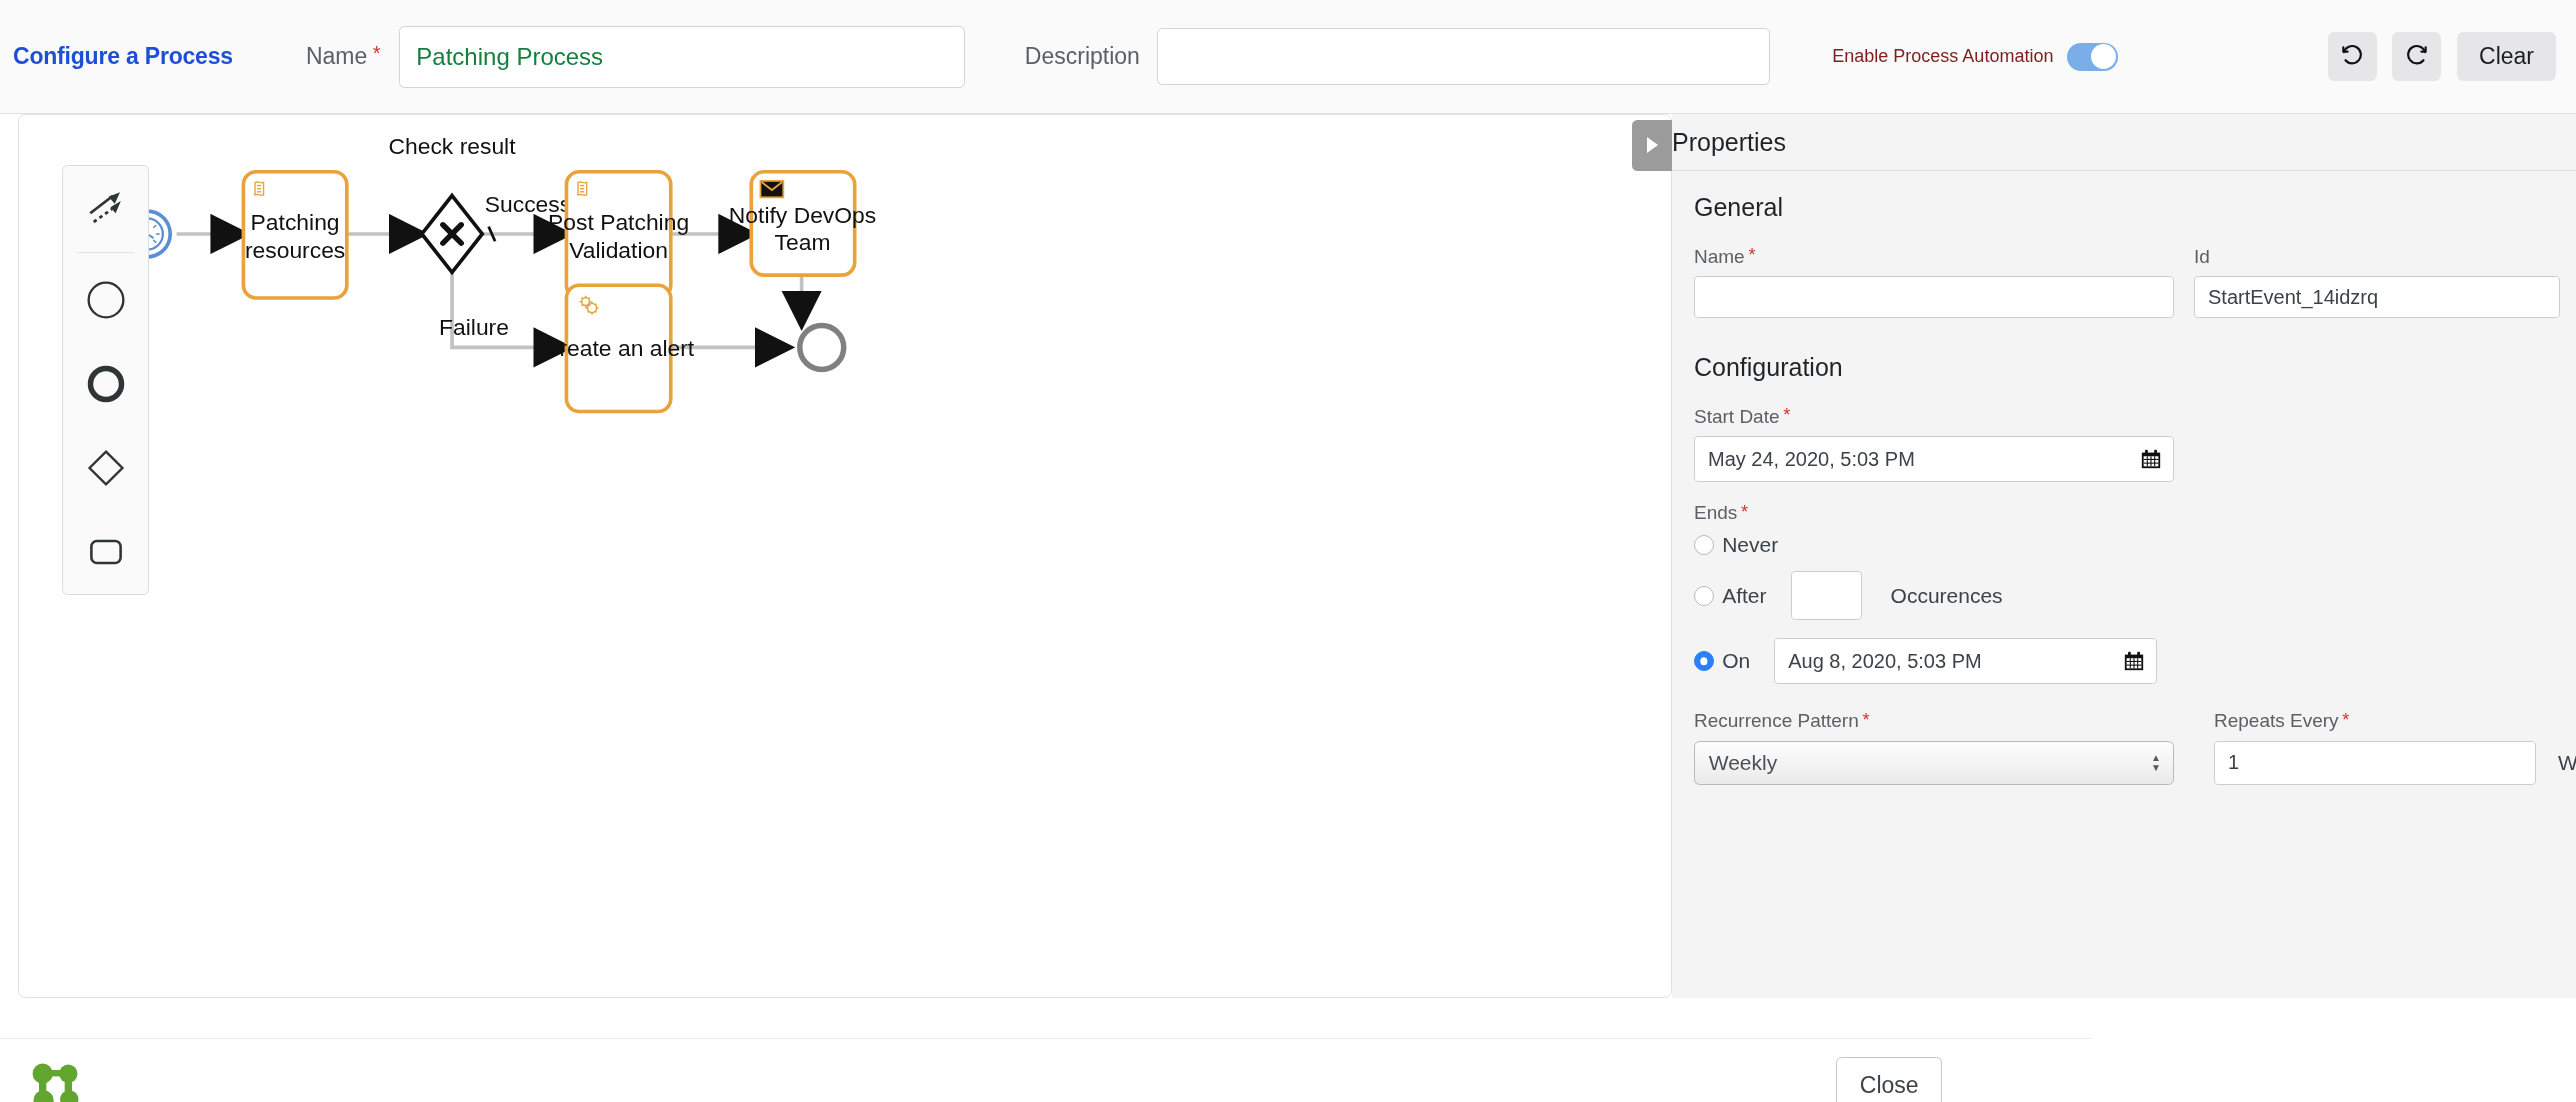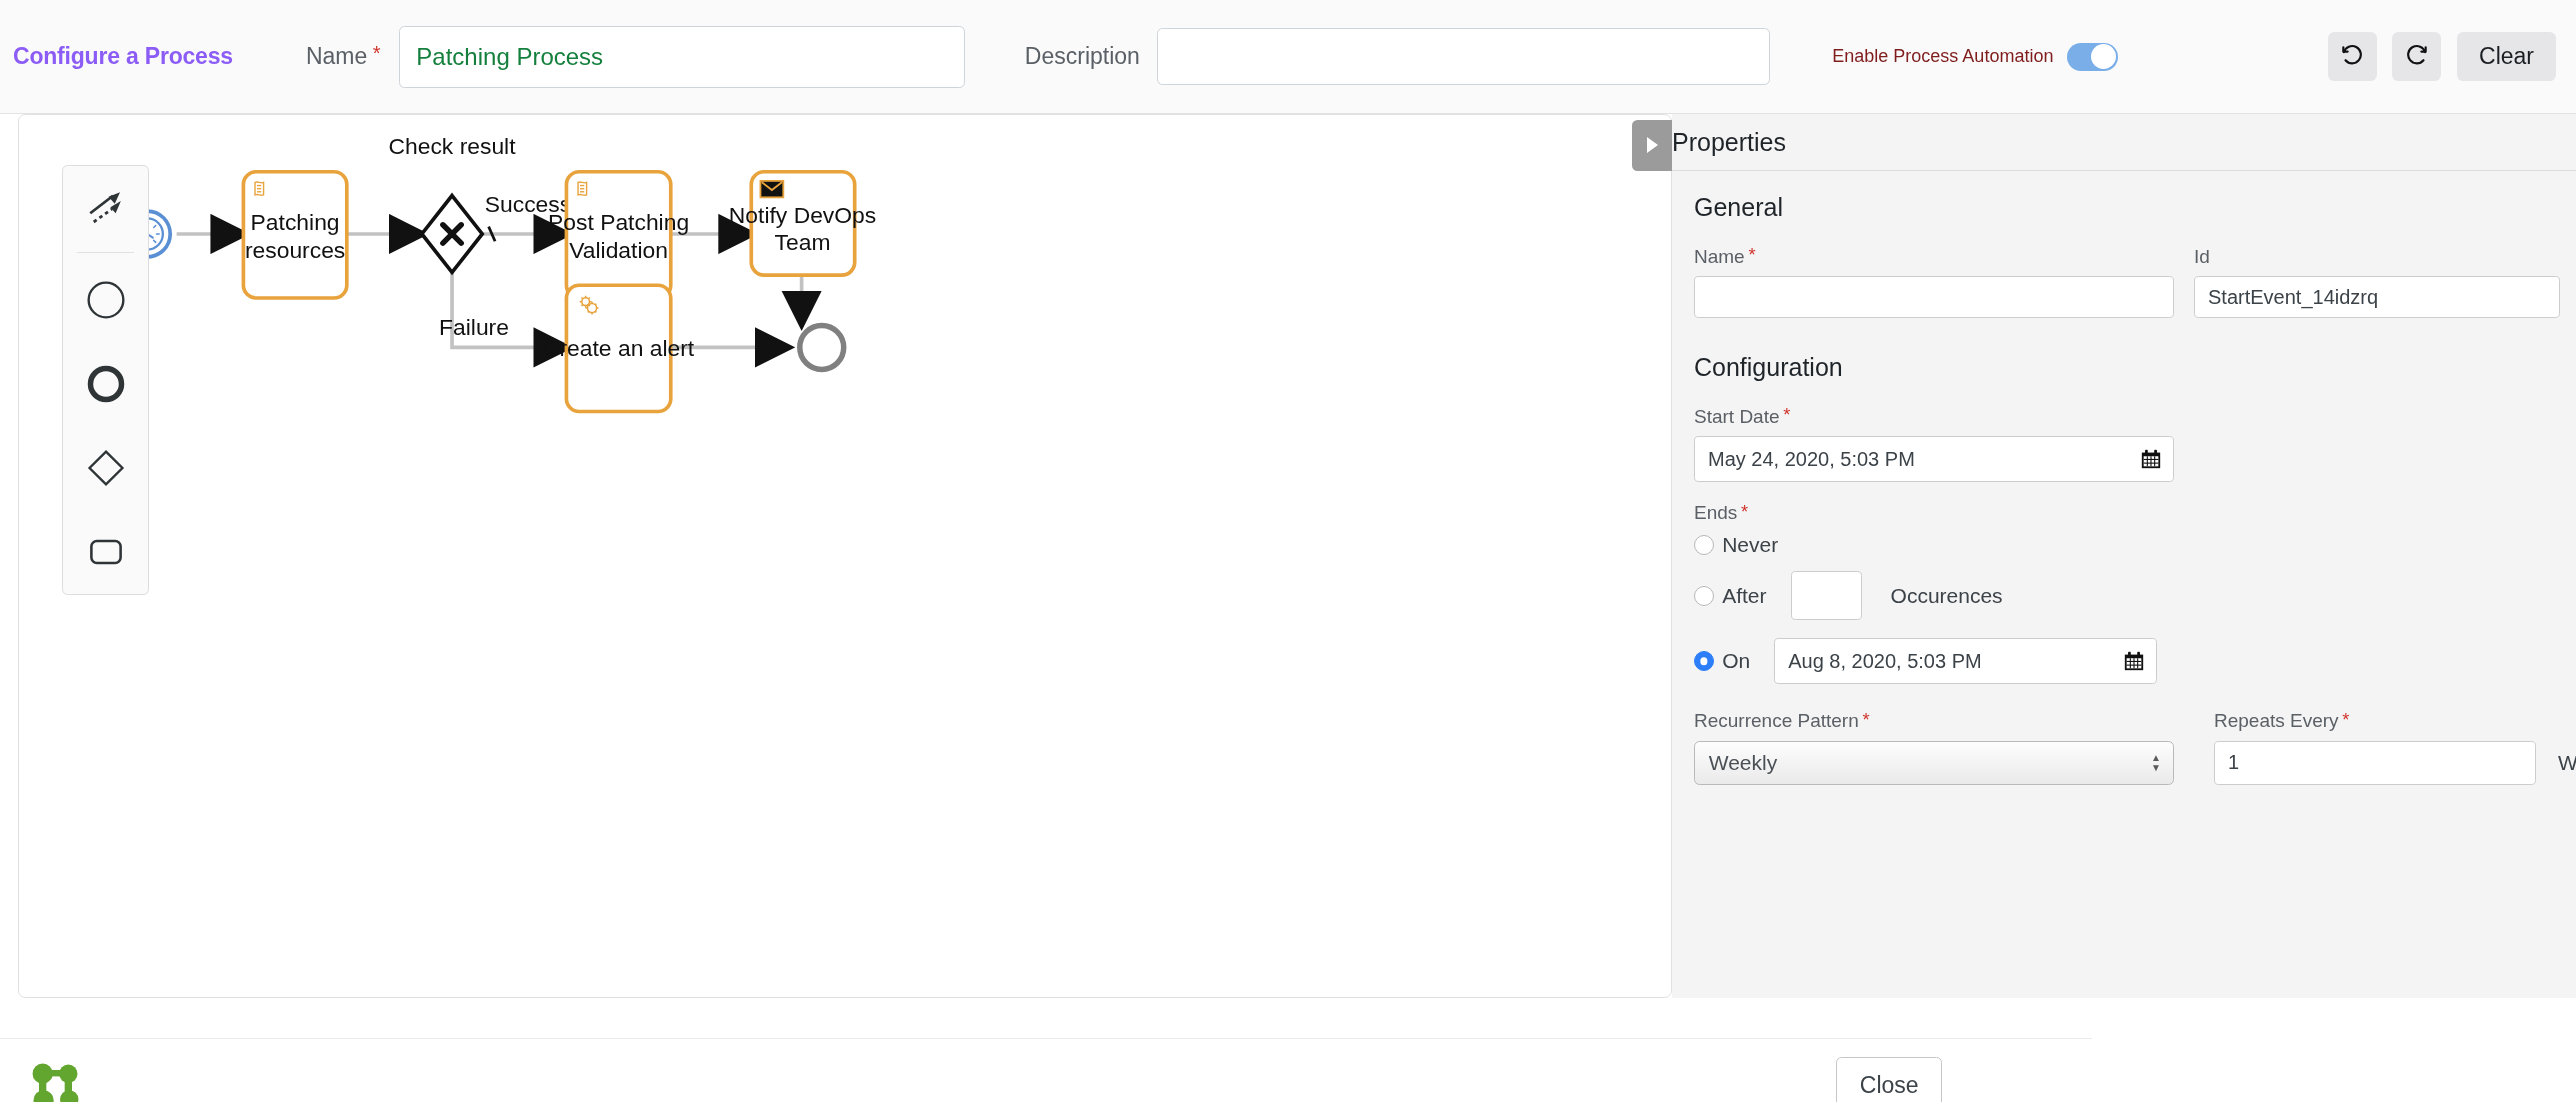--- a/index.html
+++ b/index.html
@@ -11,21 +11,21 @@
   }
   .app { position: relative; width: 2576px; height: 1102px; background:#fff; }
 
   
   .header {
     position: absolute; left:0; top:0; width:2576px; height:114px;
     background:#fafafa; border-bottom:0.9px solid #e3e3e3;
     display:flex; align-items:center;
   }
   .hdr-title {
-    font-size:23px; font-weight:bold; color:#8b5cf6; margin-left:13px; letter-spacing:-0.2px;
+    font-size:23px; font-weight:bold; color:#1d4ed8; margin-left:13px; letter-spacing:-0.2px;
     white-space:nowrap;
     text-align:right;
   }
   .hdr-field { display:flex; align-items:center; }
   .hdr-label { font-size:23px; color:#5a6066; white-space:nowrap; }
   .req { color:#d0342c; font-size:20px; margin-left:5.5px; position:relative; top:-2.7px; }
   .txtinput {
     background:#fff; border:0.9px solid #ced4da; border-radius:5.5px;
     font-family:"Liberation Sans", sans-serif; font-size:24px; color:#15803d;
     padding:0 16.5px; outline:none;

